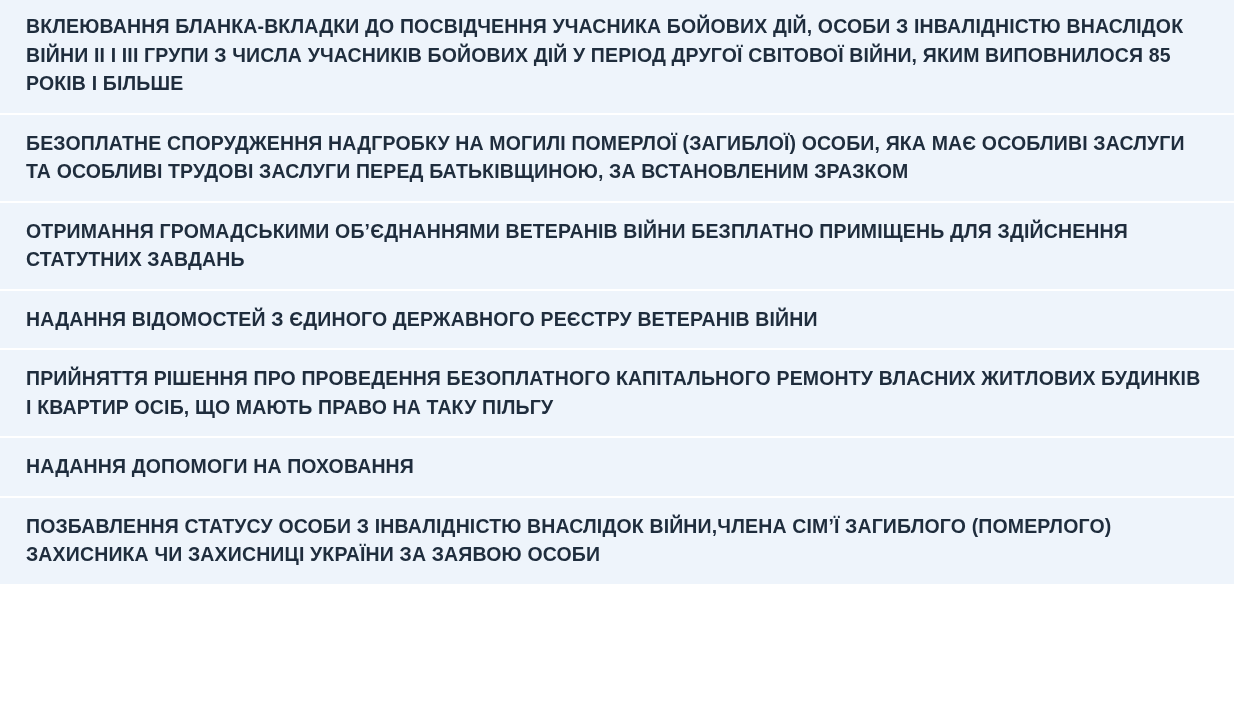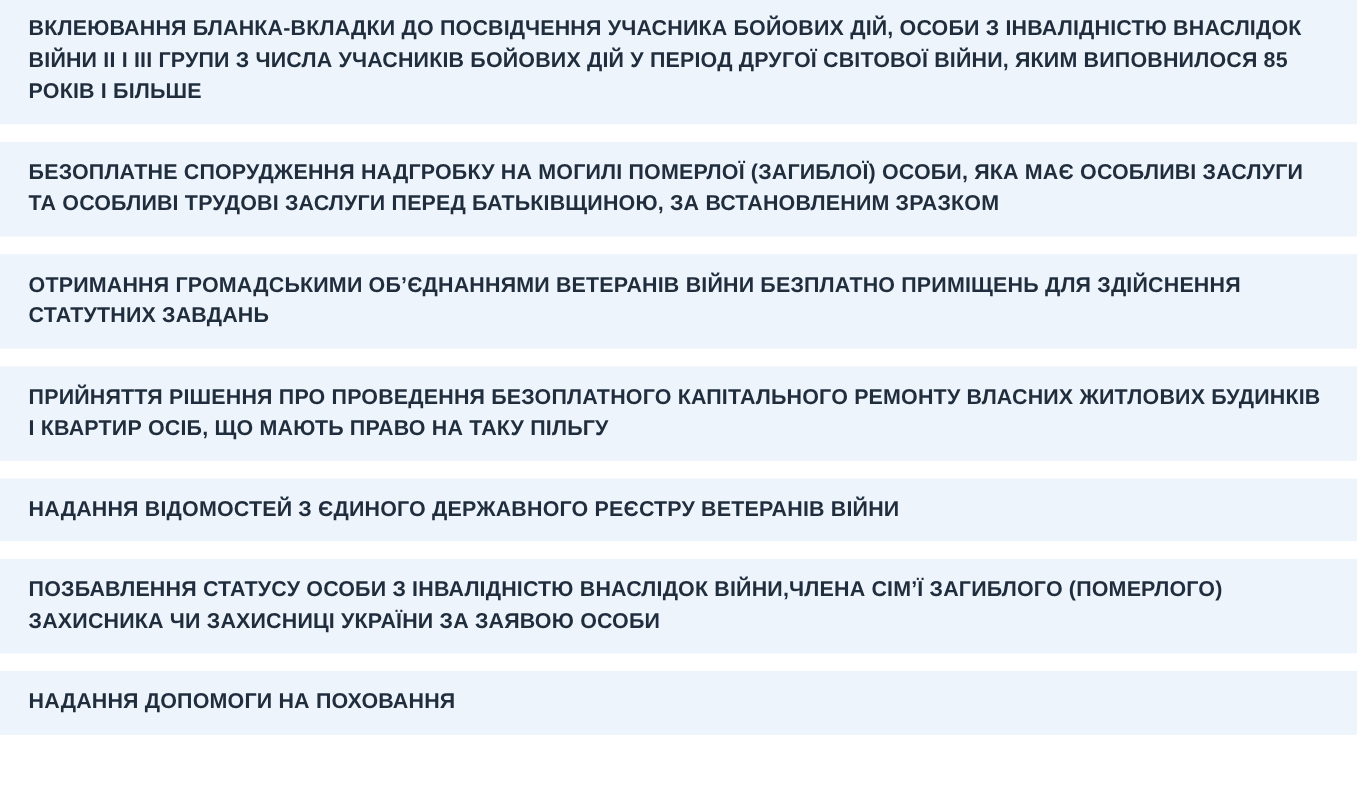--- a/index.html
+++ b/index.html
@@ -13,21 +13,21 @@
     overflow: hidden;
     font-family: "Liberation Sans", sans-serif;
   }
   .service-list {
     display: block;
     padding: 0;
     margin: 0;
   }
   .service-item {
     background: #eef4fb;
-    margin: 0 0 16px 0;
+    margin: 0 0 2px 0;
     padding: 14px 26px 15px 26px;
     box-sizing: border-box;
   }
   .service-item:first-child {
     padding-top: 12px;
   }
   .service-title {
     font-family: "Liberation Sans", sans-serif;
     font-size: 19.5px;
     line-height: 28.5px;
@@ -52,28 +52,28 @@
 
   <div class="service-item">
     <div class="service-title">БЕЗОПЛАТНЕ СПОРУДЖЕННЯ НАДГРОБКУ НА МОГИЛІ ПОМЕРЛОЇ (ЗАГИБЛОЇ) ОСОБИ, ЯКА МАЄ ОСОБЛИВІ ЗАСЛУГИ ТА ОСОБЛИВІ ТРУДОВІ ЗАСЛУГИ ПЕРЕД БАТЬКІВЩИНОЮ, ЗА ВСТАНОВЛЕНИМ ЗРАЗКОМ</div>
   </div>
 
   <div class="service-item">
     <div class="service-title">ОТРИМАННЯ ГРОМАДСЬКИМИ ОБ’ЄДНАННЯМИ ВЕТЕРАНІВ ВІЙНИ БЕЗПЛАТНО ПРИМІЩЕНЬ ДЛЯ ЗДІЙСНЕННЯ СТАТУТНИХ ЗАВДАНЬ</div>
   </div>
 
   <div class="service-item">
+    <div class="service-title">НАДАННЯ ВІДОМОСТЕЙ З ЄДИНОГО ДЕРЖАВНОГО РЕЄСТРУ ВЕТЕРАНІВ ВІЙНИ</div>
+  </div>
+
+  <div class="service-item">
     <div class="service-title">ПРИЙНЯТТЯ РІШЕННЯ ПРО ПРОВЕДЕННЯ БЕЗОПЛАТНОГО КАПІТАЛЬНОГО РЕМОНТУ ВЛАСНИХ ЖИТЛОВИХ БУДИНКІВ І КВАРТИР ОСІБ, ЩО МАЮТЬ ПРАВО НА ТАКУ ПІЛЬГУ</div>
   </div>
 
-  <div class="service-item">
-    <div class="service-title">НАДАННЯ ВІДОМОСТЕЙ З ЄДИНОГО ДЕРЖАВНОГО РЕЄСТРУ ВЕТЕРАНІВ ВІЙНИ</div>
+  <div class="service-item partial">
+    <div class="service-title">НАДАННЯ ДОПОМОГИ НА ПОХОВАННЯ</div>
   </div>
 
   <div class="service-item">
     <div class="service-title">ПОЗБАВЛЕННЯ СТАТУСУ ОСОБИ З ІНВАЛІДНІСТЮ ВНАСЛІДОК ВІЙНИ,ЧЛЕНА СІМ’Ї ЗАГИБЛОГО (ПОМЕРЛОГО) ЗАХИСНИКА ЧИ ЗАХИСНИЦІ УКРАЇНИ ЗА ЗАЯВОЮ ОСОБИ</div>
   </div>
 
-  <div class="service-item partial">
-    <div class="service-title">НАДАННЯ ДОПОМОГИ НА ПОХОВАННЯ</div>
-  </div>
-
 </div>
 
 </body></html>

